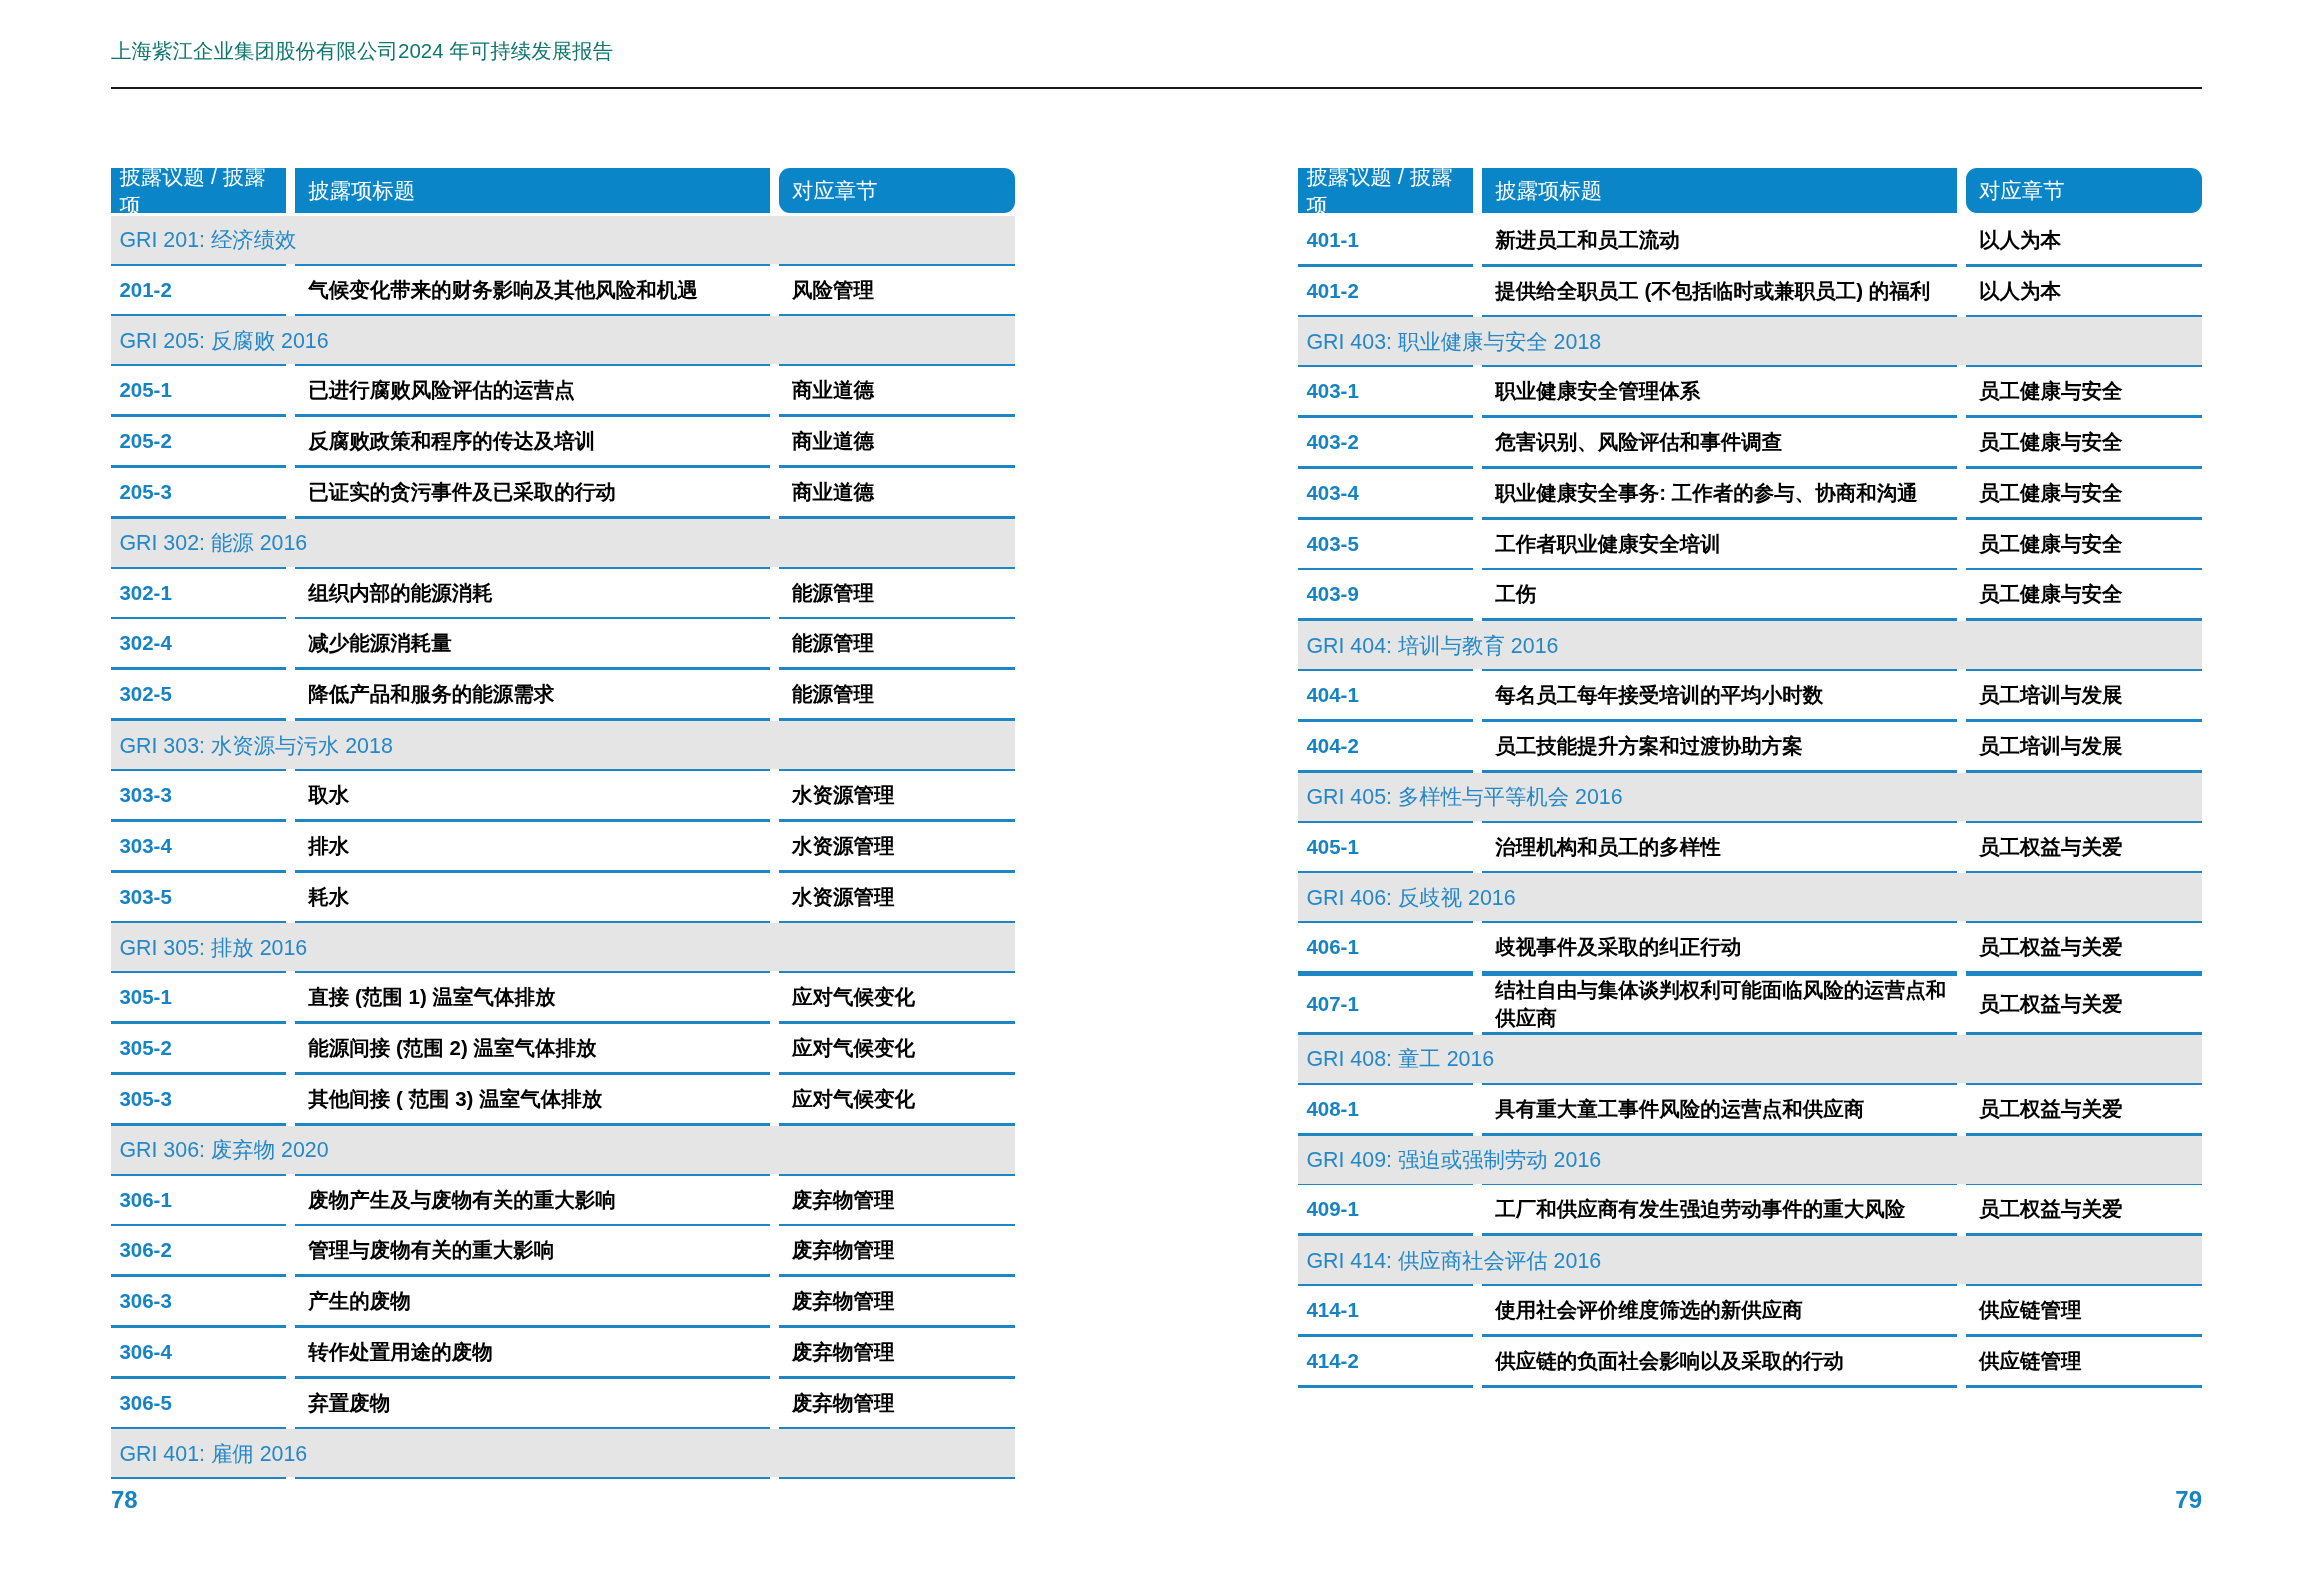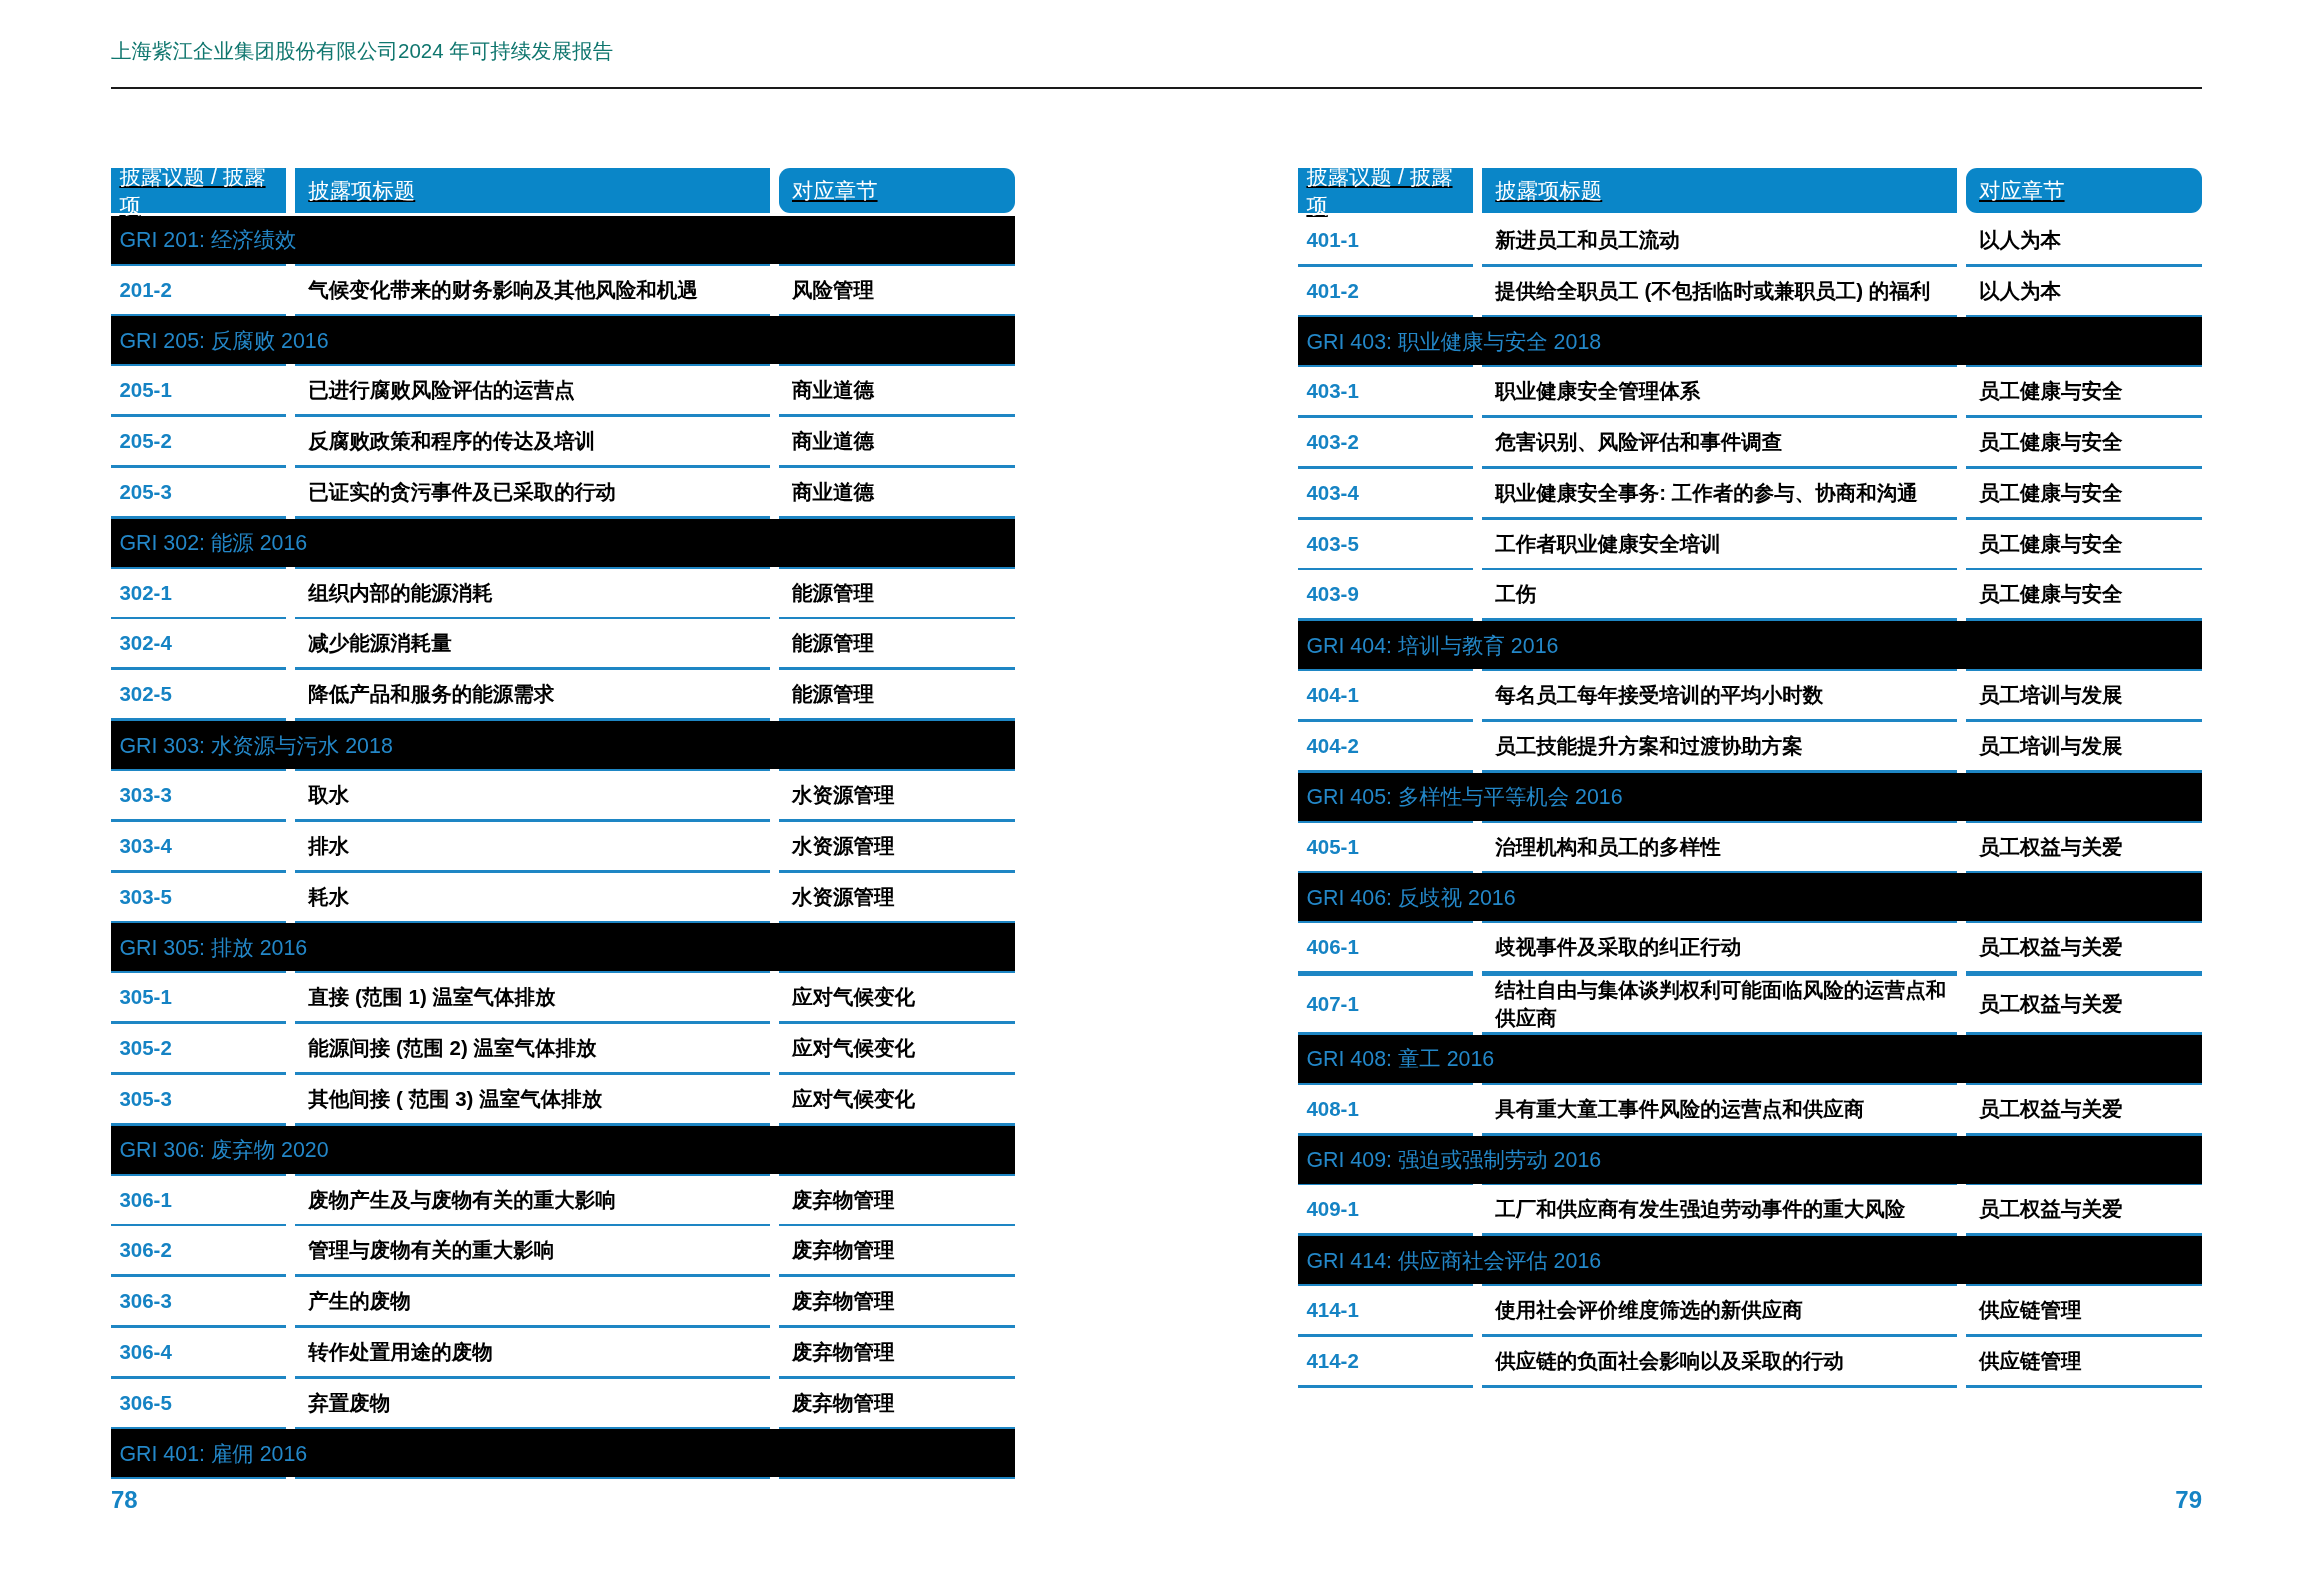--- a/index.html
+++ b/index.html
@@ -12,41 +12,41 @@
     position:absolute;top:37px;left:111px;right:111px;
     display:flex;align-items:flex-end;
     font-size:20.5px;color:#0f766e;
   }
   .top-rule{position:absolute;top:87px;left:111px;right:111px;height:1.9px;background:#1a1a1a;}
 
   .gri-table{position:absolute;top:168px;width:904px;}
   .gri-table.left{left:111px;}
   .gri-table.right{left:1298px;}
 
-  .thead{display:flex;height:45px;margin-bottom:2.8px;text-decoration:underline;}
+  .thead{display:flex;height:45px;margin-bottom:2.8px;}
   .th{
     background:#0a86c8;color:#fff;display:flex;align-items:center;
     font-size:21.4px;font-weight:500;box-sizing:border-box;
   }
   .c1{width:175px;}
   .c2{flex:1;}
   .c3{width:236px;}
   .th.c1{padding-left:8.4px;}
   .th.c2{padding-left:13px;}
   .th.c3{padding-left:13px;border-radius:11px;}
   .gap{width:9.3px;background:transparent;flex:0 0 9.3px;}
 
   .row.item{display:flex;align-items:center;min-height:48px;}
   .cell{box-sizing:border-box;font-size:20.5px;font-weight:700;line-height:28px;}
   .cell.c1{padding-left:8.4px;color:#1583c4;}
   .cell.c2{padding-left:13px;color:#000;}
   .cell.c3{padding-left:13px;color:#000;}
 
   .section-row{
-    background:#000000;min-height:48px;display:flex;align-items:center;
+    background:#e5e5e5;min-height:48px;display:flex;align-items:center;
   }
   .section-label{
     padding-left:8.4px;color:#2387c8;font-size:21.4px;font-weight:400;
   }
 
   .rule-row{display:flex;}
   .rule-row.thin{height:1.9px;}
   .rule-row.thick{height:2.8px;}
   .rule-row .seg{background:#1e86c4;height:100%;}
   .rule-row .seg.c1{width:175px;}

